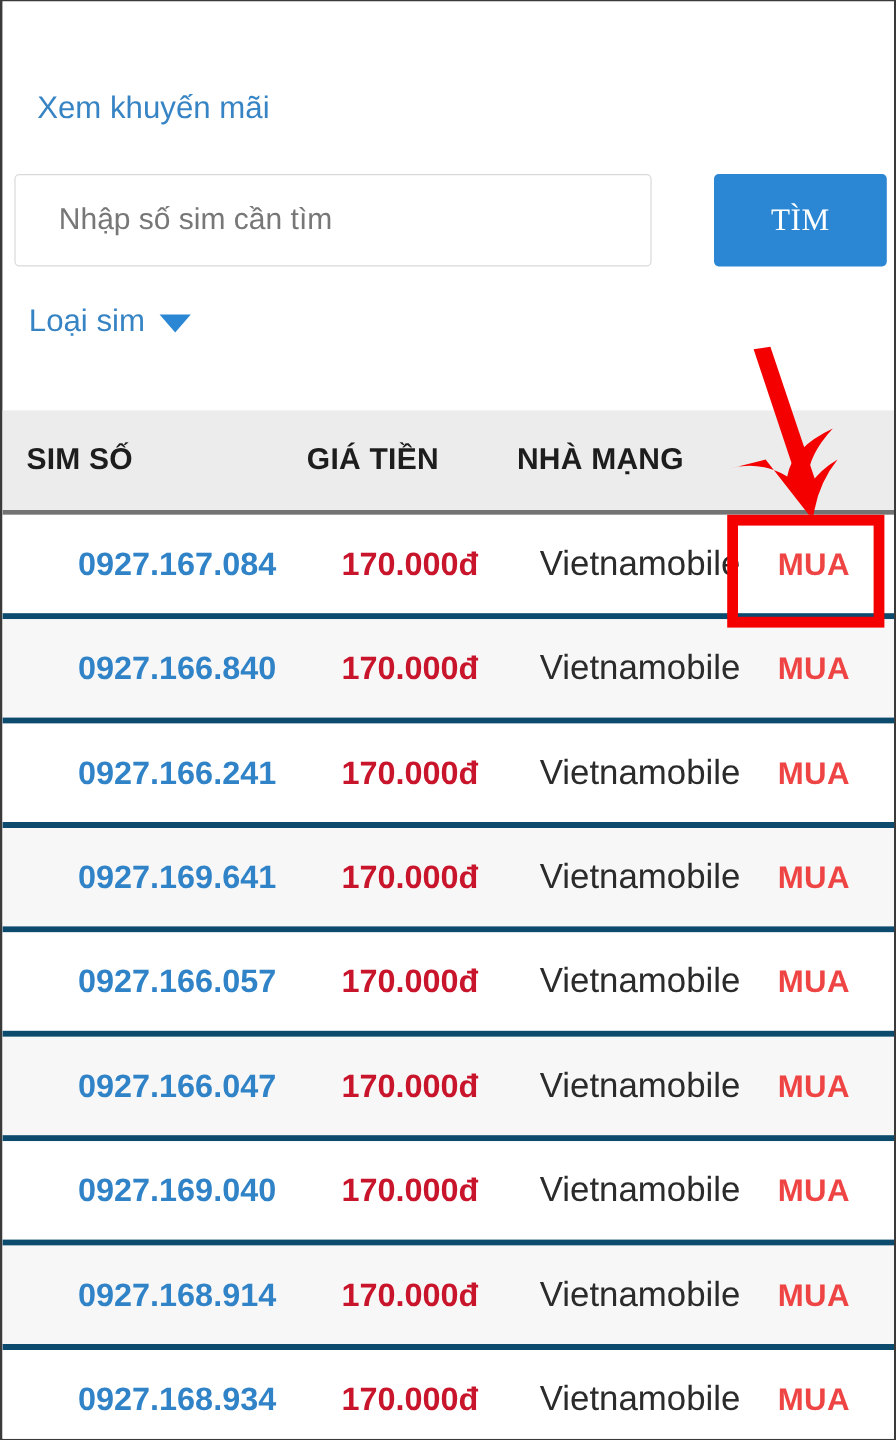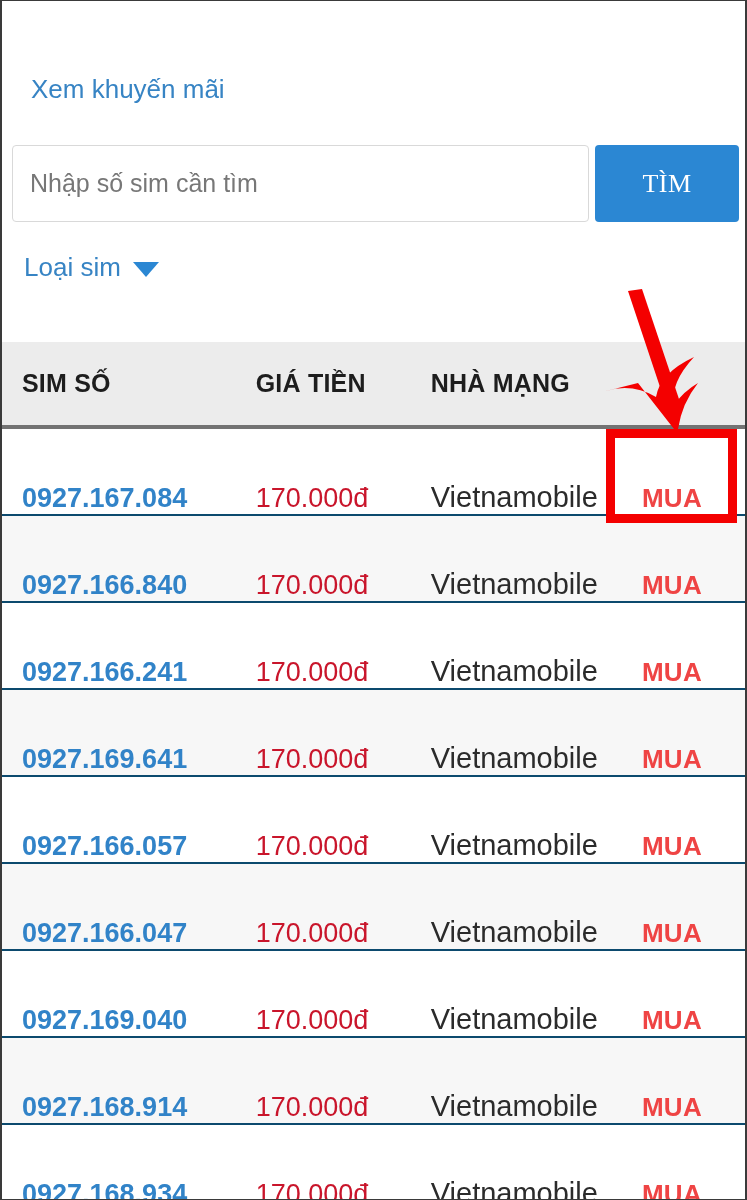--- a/index.html
+++ b/index.html
@@ -44,29 +44,29 @@
     color: #3784c4;
     white-space: nowrap;
     cursor: pointer;
   }
 
   
   .search-input {
     position: absolute;
     left: 10px;
     top: 144px;
-    width: 577px;
+    width: 531px;
     height: 77px;
     border: 1px solid #d9d9d9;
     border-radius: 4px;
     background: #ffffff;
     font-family: "Liberation Sans", sans-serif;
     font-size: 25px;
     color: #6b6b6b;
-    padding: 0 17px;
+    padding: 0 36px;
     outline: none;
   }
   .search-input::placeholder { color: #777777; opacity: 1; }
 
   .search-button {
     position: absolute;
     left: 593px;
     top: 144px;
     width: 144px;
     height: 77px;
@@ -119,42 +119,43 @@
   }
   .th {
     font-size: 25px;
     font-weight: bold;
     color: #1d1d1d;
     letter-spacing: 0.2px;
     white-space: nowrap;
   }
   .row {
     display: flex;
-    align-items: flex-end;
+    align-items: center;
     height: 87px;
     background: #ffffff;
-    border-bottom: 2px solid #0c4a6e;
+    border-bottom: 5px solid #0c4a6e;
+    padding-left: 43px;
   }
   .row.alt { background: #f7f7f7; }
 
   .c-sim    { width: 258px; padding-left: 20px; }
   .c-price  { width: 165px; }
   .c-net    { width: 215px; margin-left: 13px; }
   .c-buy    { width: 105px; }
 
   .sim-number {
     font-size: 27px;
     font-weight: bold;
     color: #3183c8;
     white-space: nowrap;
     cursor: pointer;
   }
   .price {
     font-size: 27px;
-    font-weight: normal;
+    font-weight: bold;
     color: #c9152b;
     white-space: nowrap;
   }
   .carrier {
     font-size: 29px;
     color: #2b2b2b;
     white-space: nowrap;
   }
   .buy {
     font-size: 26px;

